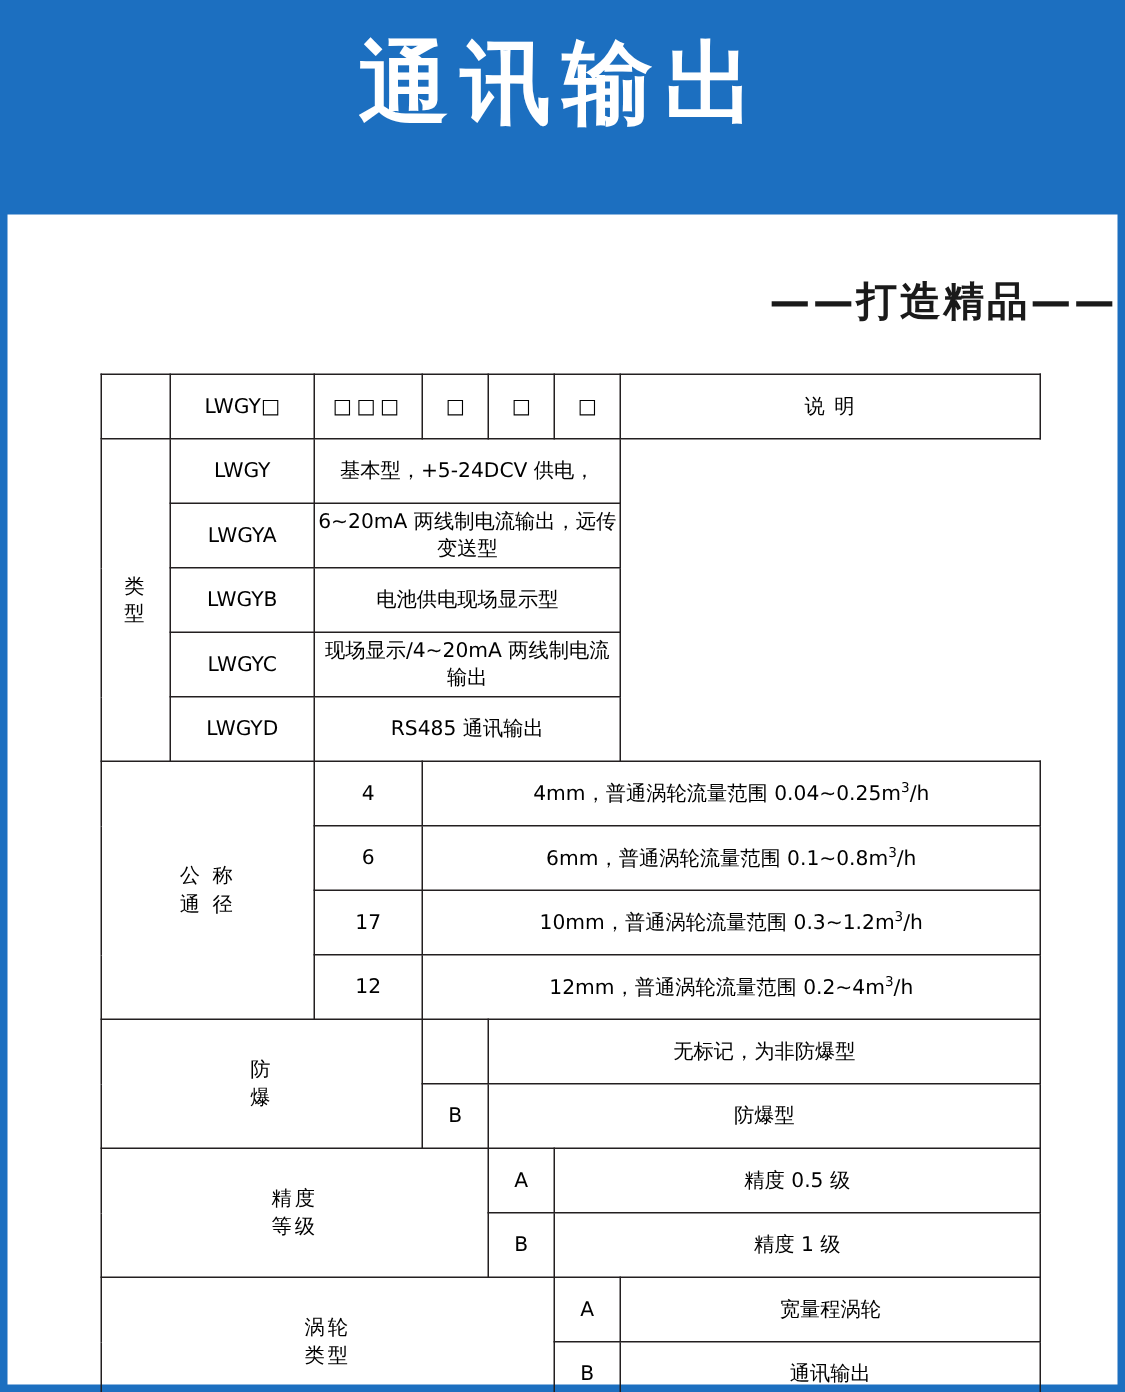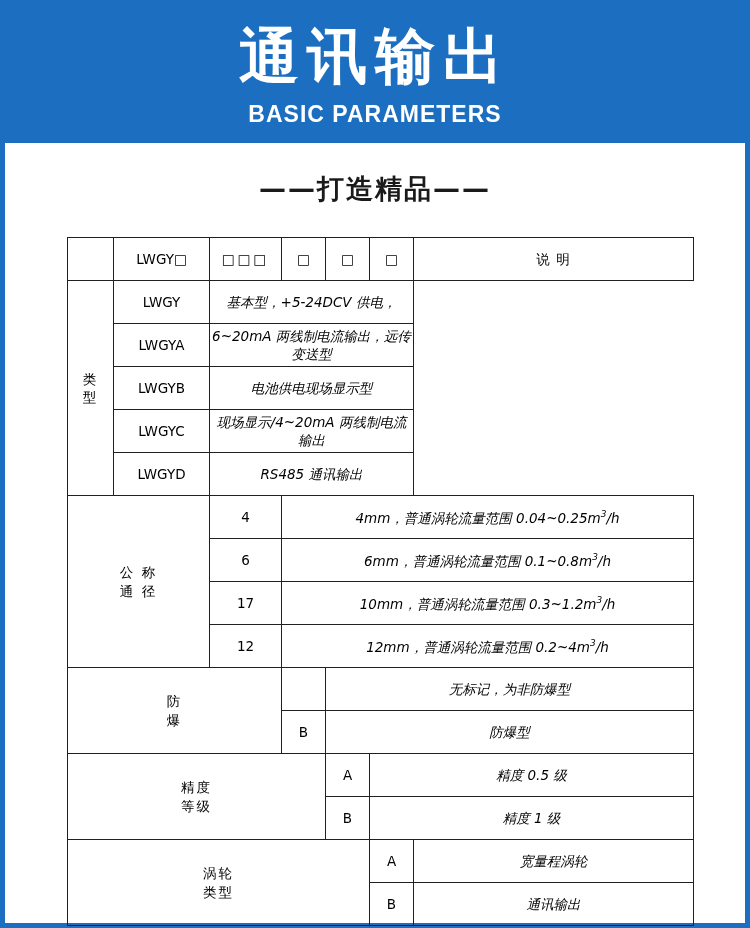--- a/index.html
+++ b/index.html
@@ -45,27 +45,27 @@
   .banner-sub {
     font-family: "Liberation Sans", sans-serif;
     font-size: 23px;
     font-weight: bold;
     color: #ffffff;
     letter-spacing: 1px;
     line-height: 32px;
     margin-top: 2px;
   }
   .slogan {
-    text-align: center;
+    text-align: right;
     font-family: "DejaVu Sans", sans-serif;
     font-size: 27px;
     font-weight: bold;
     color: #1a1a1a;
     letter-spacing: 2px;
-    margin-top: 28px;
+    margin-top: 40px;
   }
   .table-wrap {
     margin: 30px 62px 0 62px;
   }
   table.params {
     border-collapse: collapse;
     width: 626px;
     table-layout: fixed;
   }
   table.params td {
@@ -87,21 +87,20 @@
   td.code {
     font-size: 14px;
     font-family: "Liberation Serif", serif;
   }
   td.hdr-code {
     font-size: 14px;
     font-family: "Liberation Serif", serif;
   }
   td.desc {
     font-size: 13.5px;
-    font-style: italic;
   }
   td.desc-head {
     font-size: 15px;
     letter-spacing: 1px;
   }
   .boxrow {
     letter-spacing: 3px;
   }
   sup {
     font-size: 9px;
@@ -111,21 +110,20 @@
     height: 18px;
   }
 </style>
 </head>
 <body>
 
 <div class="page">
 
   <div class="banner">
     <div class="banner-title">通讯输出</div>
-    <div class="banner-sub">BASIC PARAMETERS</div>
   </div>
 
   <div class="slogan">——打造精品——</div>
 
   <div class="table-wrap">
     <table class="params">
       <colgroup>
         <col style="width:46px">
         <col style="width:96px">
         <col style="width:72px">

